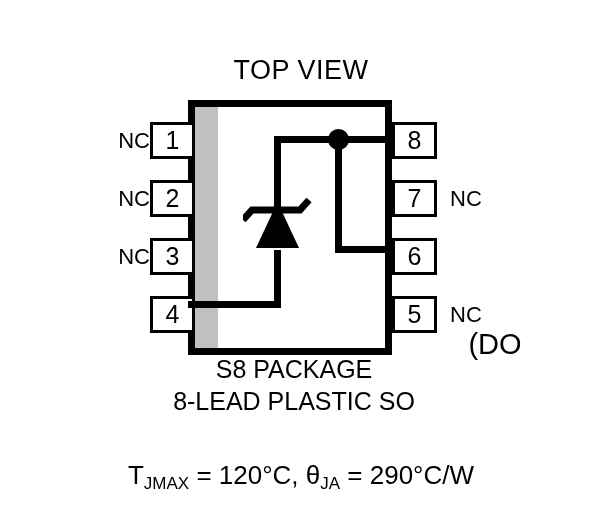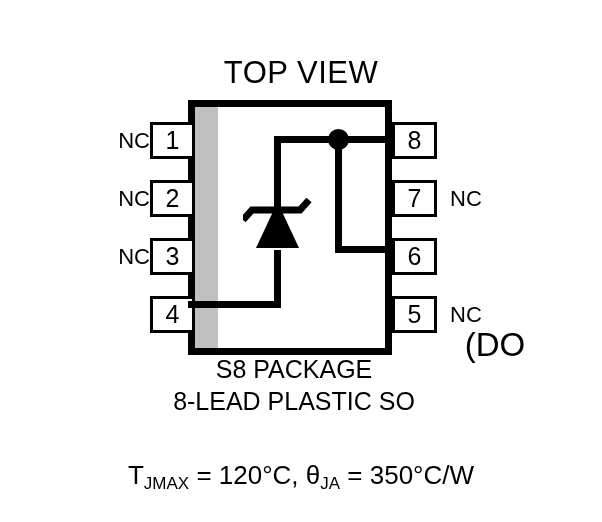--- a/index.html
+++ b/index.html
@@ -17,21 +17,21 @@
     overflow: hidden;
   }
 
   
   #top-view-title {
     position: absolute;
     left: 0;
     top: 55px;
     width: 602px;
     text-align: center;
-    font-size: 31px;
+    font-size: 27px;
     letter-spacing: 0.5px;
   }
 
   
   #package-body {
     position: absolute;
     left: 188px;
     top: 100px;
     width: 204px;
     height: 255px;
@@ -76,21 +76,21 @@
   }
   .pin-label-right {
     left: 450px;
     text-align: left;
   }
   #pin5-extra {
     position: absolute;
     left: 400px;
     top: 330px;
     width: 190px;
-    font-size: 33px;
+    font-size: 29px;
     line-height: 29px;
     text-align: center;
   }
   #pin5-extra div { white-space: nowrap; }
 
   
   .wire-h { position: absolute; background: #000000; height: 7px; }
   .wire-v { position: absolute; background: #000000; width: 7px; }
 
   #junction-dot {
@@ -195,16 +195,16 @@
 
     <path d="M 0,22 L 9,12 L 57,12 L 66,2" stroke="#000000" stroke-width="7" fill="none" stroke-linecap="butt" stroke-linejoin="miter"></path>
   </svg>
 
   <div id="package-caption">
     <div class="cap-line1">S8 PACKAGE</div>
     <div class="cap-line2">8-LEAD PLASTIC SO</div>
   </div>
 
   <div id="thermal-spec">
-    <span>T</span><sub>JMAX</sub><span> = 120°C, </span><span>θ</span><sub>JA</sub><span> = 350°C/W</span>
+    <span>T</span><sub>JMAX</sub><span> = 120°C, </span><span>θ</span><sub>JA</sub><span> = 290°C/W</span>
   </div>
 
 </div>
 
 </body></html>

